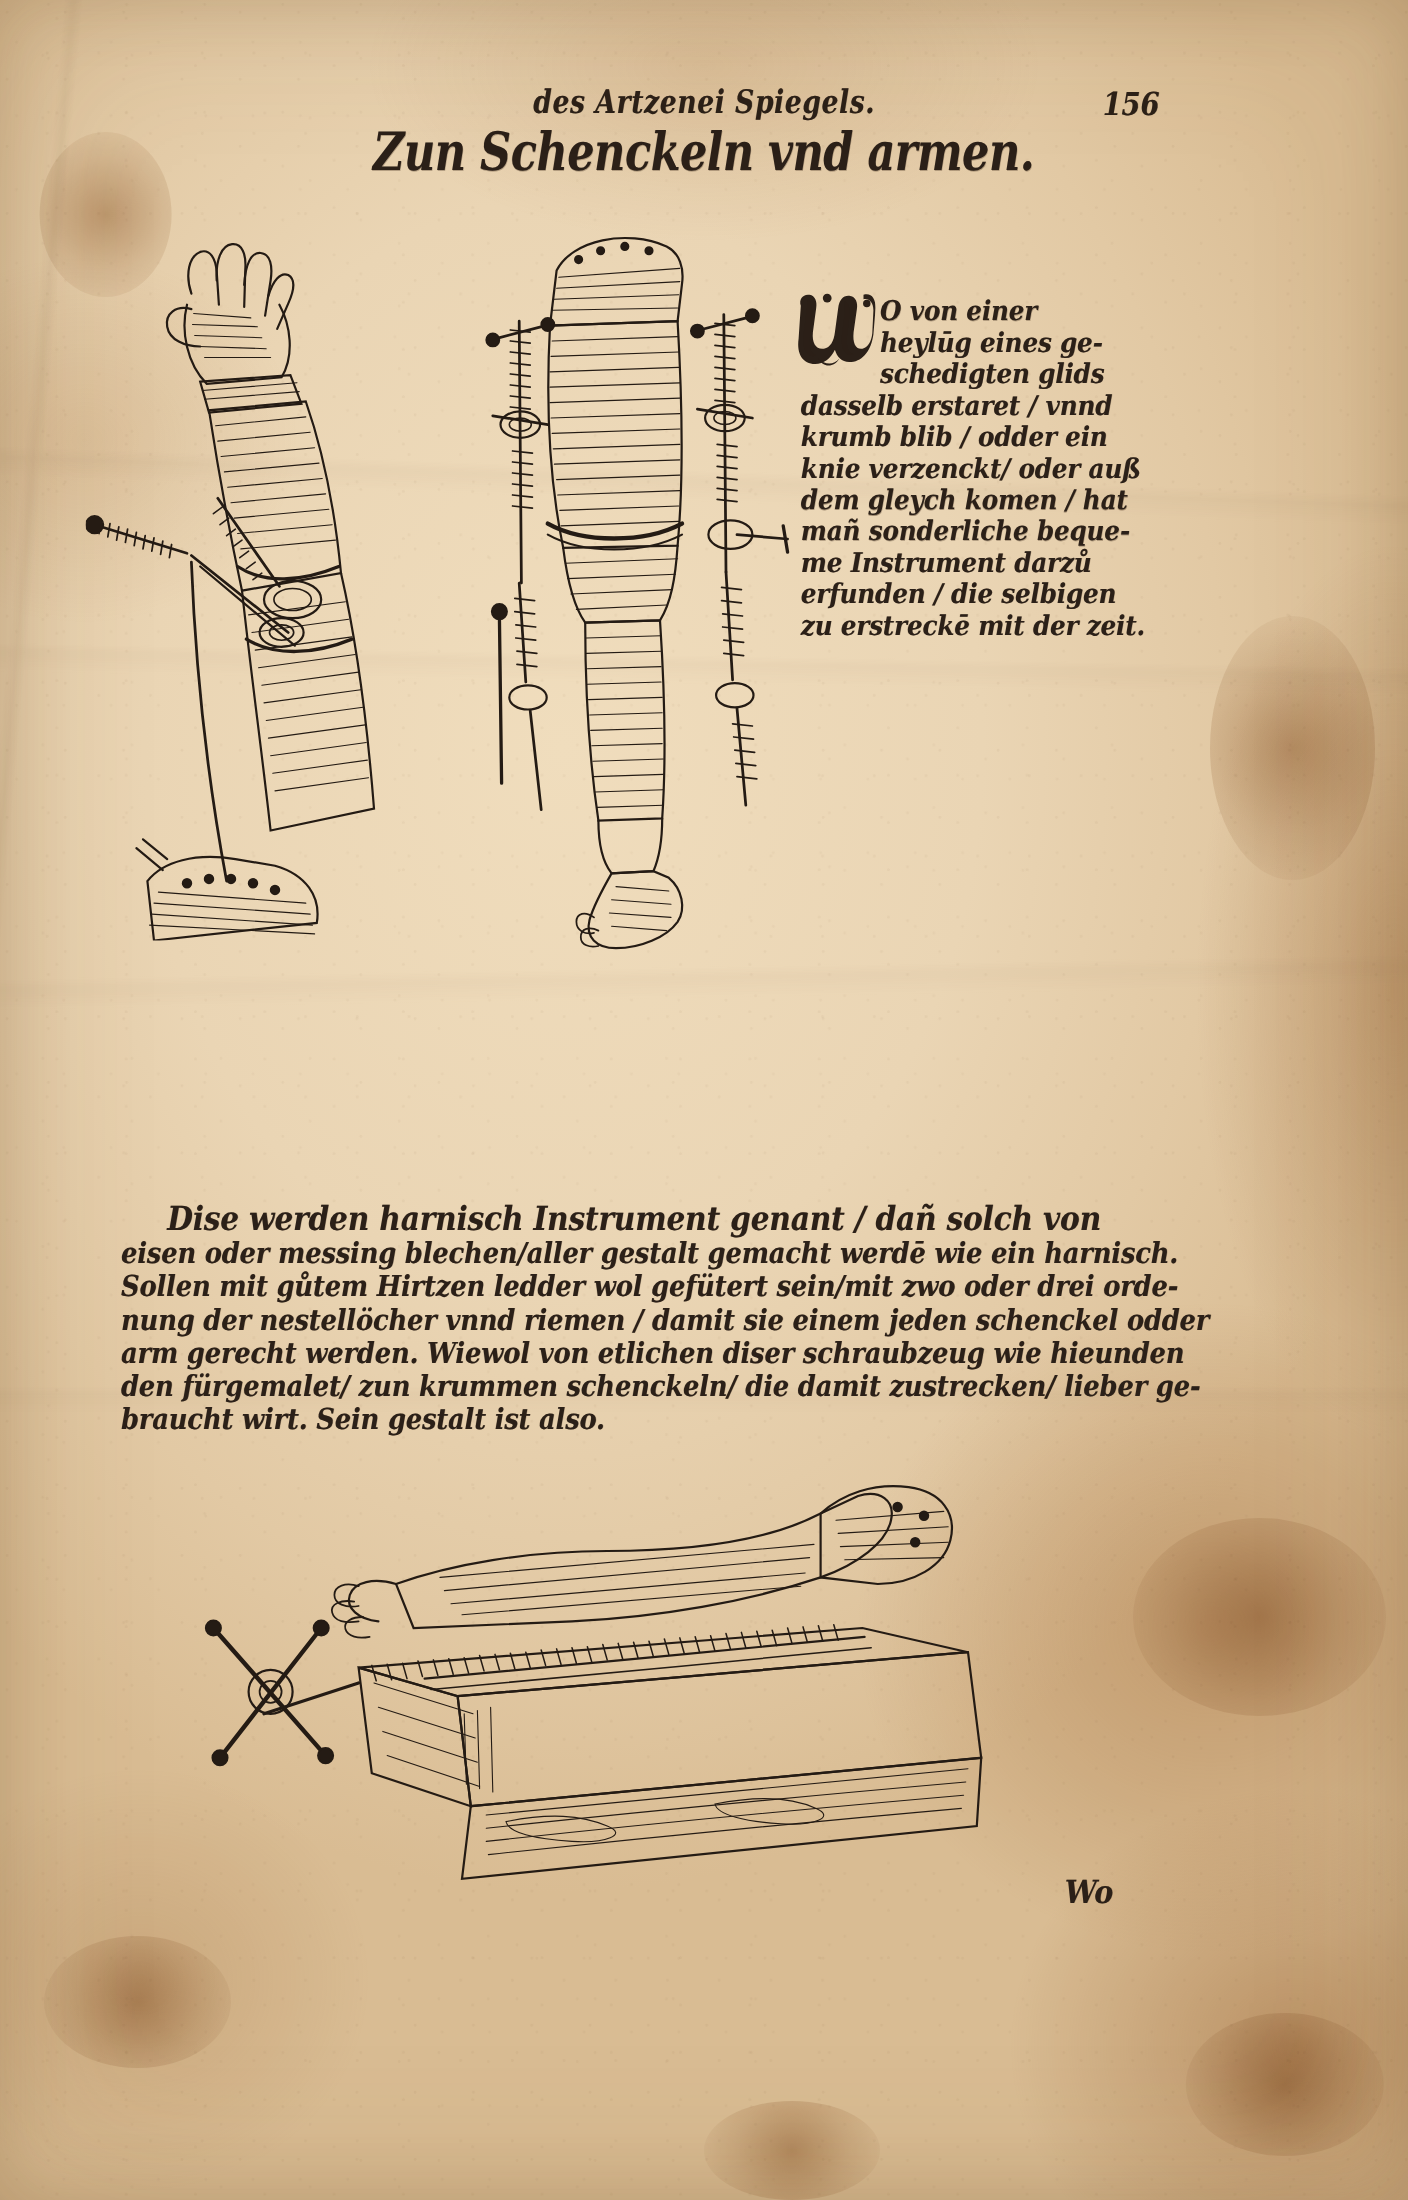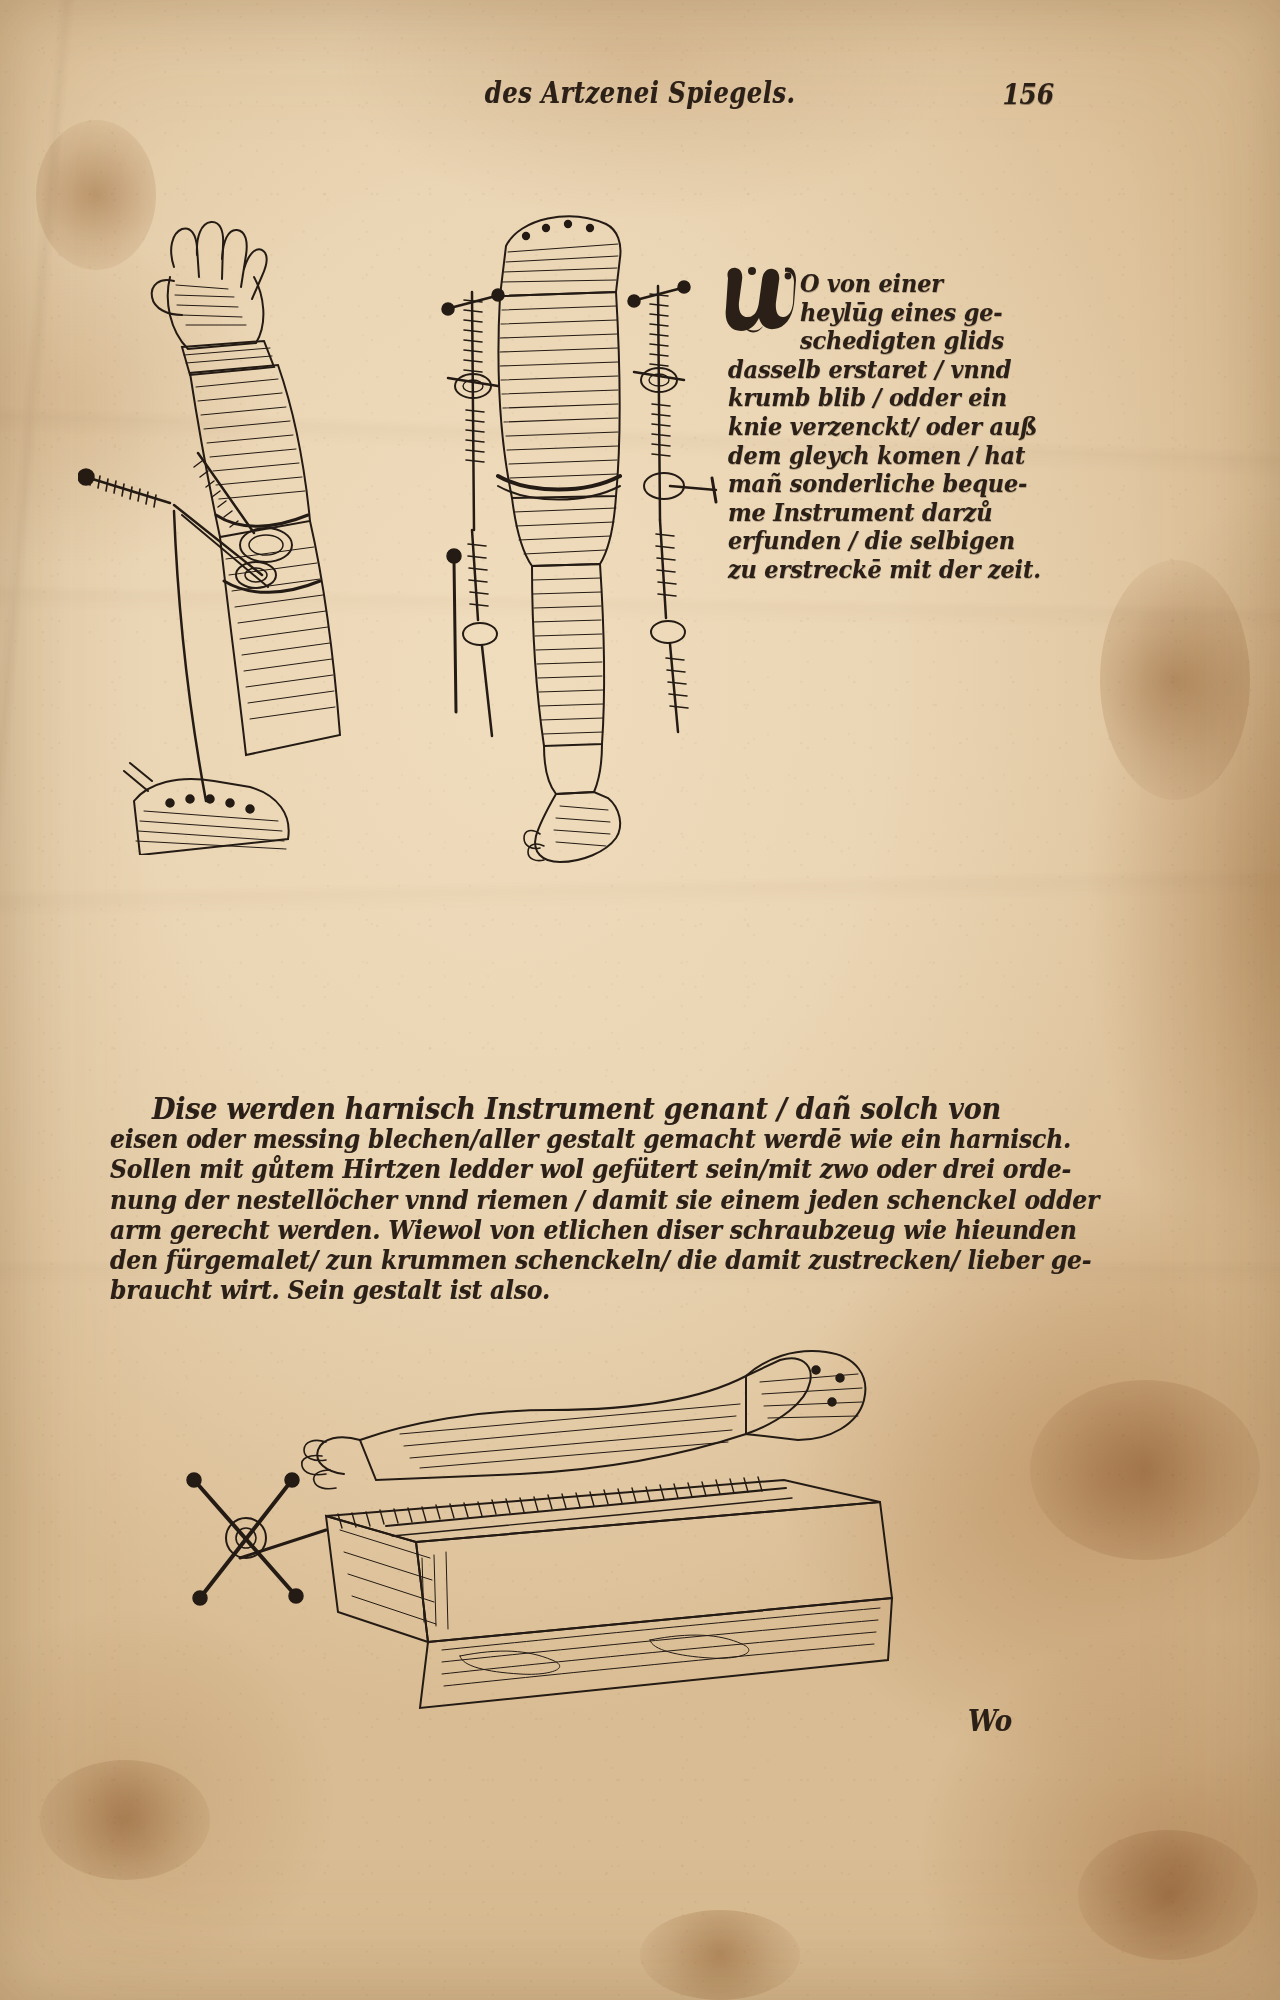--- a/index.html
+++ b/index.html
@@ -224,20 +224,23 @@
   <div class="foxing" style="left:40px; top:1760px; width:170px; height:120px;"></div>
   <div class="foxing" style="left:640px; top:1910px; width:160px; height:90px;"></div>
   <div class="foxing" style="left:36px; top:120px; width:120px; height:150px;"></div>
 
   <div id="running-head">
     <span class="frak ink rh-text">des Artzenei Spiegels.</span>
   </div>
 
   <div id="page-number" class="frak ink">156</div>
 
+  <div id="heading">
+    <span class="frak ink h-text">Zun Schenckeln vnd armen.</span>
+  </div>
 
   <div class="woodcut" id="woodcut-arm">
     <svg viewBox="0 0 330 640" preserveAspectRatio="none">
       <g class="wc-ink" stroke-width="1.5" stroke-linecap="round">
 
         <path d="M96 52 C90 34 94 18 104 14 C113 11 118 20 119 32 L121 62" stroke-width="2"></path>
         <path d="M119 40 C118 22 123 8 133 7 C142 6 146 16 145 30 L144 64" stroke-width="2"></path>
         <path d="M144 44 C145 26 150 14 159 15 C168 16 170 27 168 40 L163 72" stroke-width="2"></path>
         <path d="M166 54 C170 40 177 32 184 35 C191 39 189 50 184 61 L174 84" stroke-width="2"></path>
         <path d="M96 66 C82 62 72 70 74 82 C76 94 90 100 104 100" stroke-width="2"></path>

